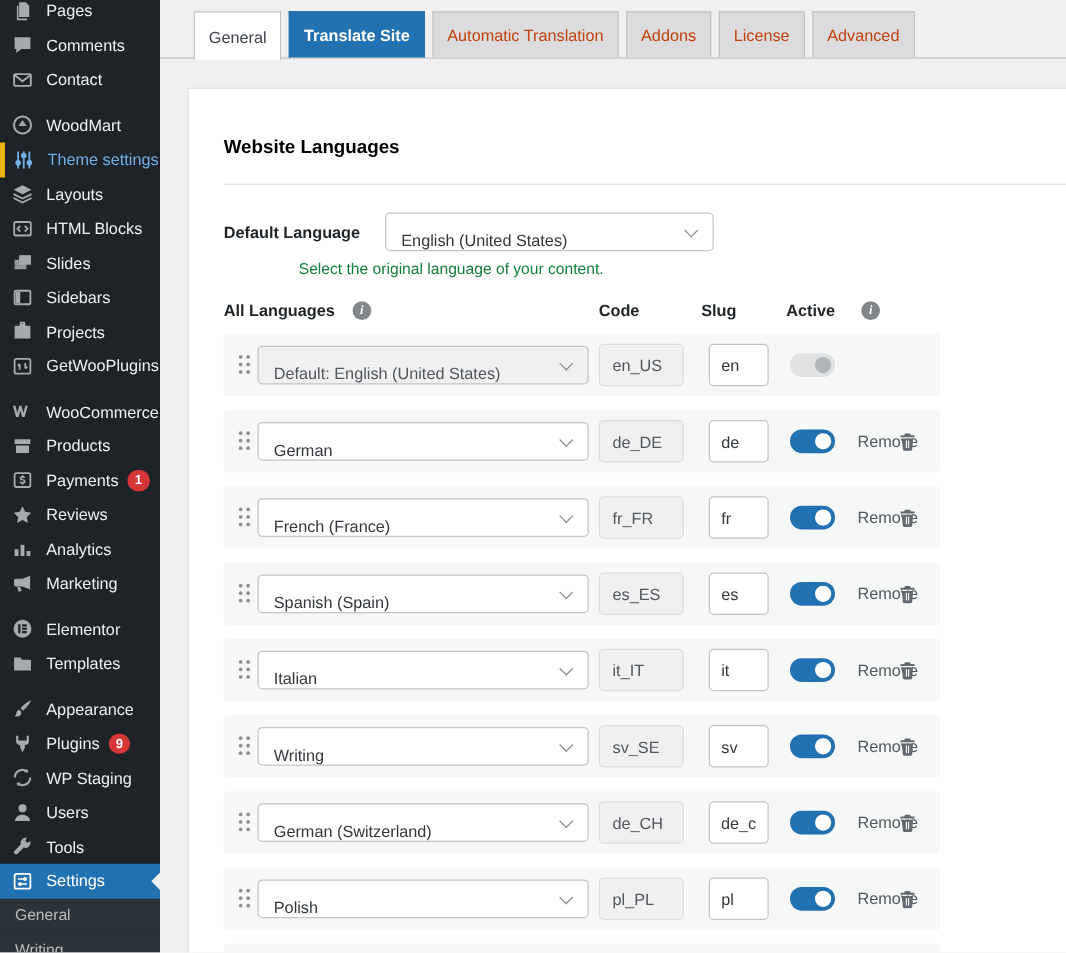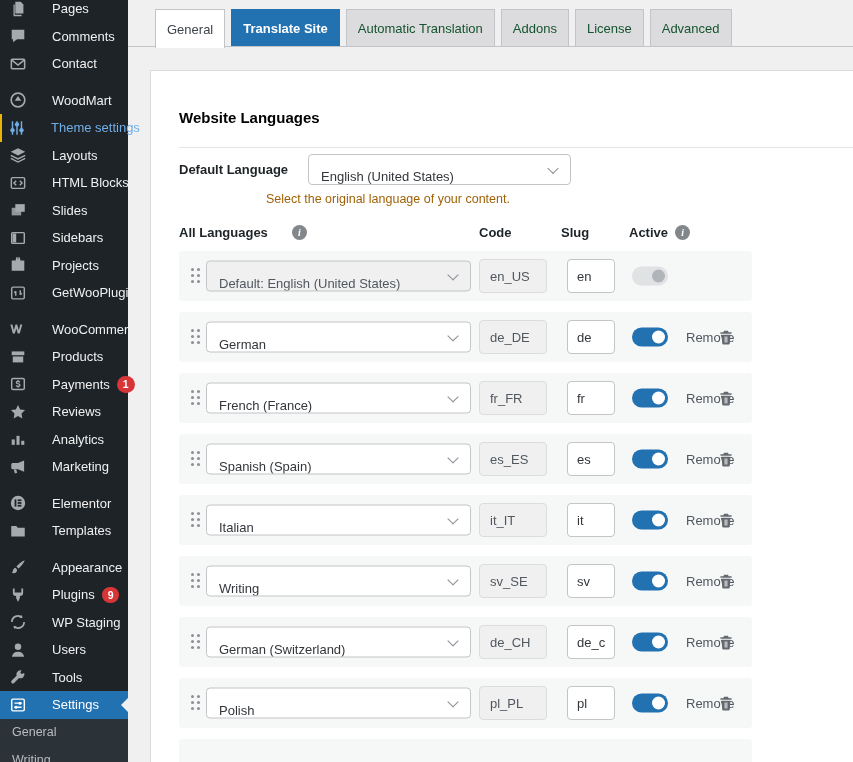--- a/index.html
+++ b/index.html
@@ -4,55 +4,55 @@
 <style>
   html,body{margin:0;padding:0}
   body{font-family:"Liberation Sans",sans-serif;background:#f0f0f1}
   #app{position:relative;width:853px;height:762px;overflow:hidden;background:#f0f0f1}
 
   
   .sidebar{position:absolute;left:0;top:0;bottom:0;width:128px;background:#1d2327;display:flex;flex-direction:column;z-index:5}
   .menu{display:flex;flex-direction:column;margin-top:-5px}
   .m-item{height:27.5px;display:flex;align-items:center;padding:0 6px 0 8px;color:#f0f0f1;font-size:13px;cursor:pointer;flex:none;box-sizing:border-box;white-space:nowrap}
   .m-item .mi{width:20px;height:20px;color:#a7aaad;flex:none;display:flex;align-items:center;justify-content:center}
-  .m-item .ml{margin-left:24px}
+  .m-item .ml{margin-left:9px}
   .m-item.is-gap{height:9px;pointer-events:none}
-  .m-item.is-highlight{color:#72aee6;border-left:2px solid #eab308;padding-left:5px}
+  .m-item.is-highlight{color:#72aee6;border-left:4px solid #eab308;padding-left:5px}
   .m-item.is-highlight .mi{color:#72aee6}
   .m-item.is-active{background:#2271b1;color:#fff;position:relative}
   .m-item.is-active .mi{color:#fff}
   .m-item.is-active::after{content:"";position:absolute;right:0;top:50%;margin-top:-7px;width:0;height:0;border:7px solid transparent;border-left:0;border-right:7px solid #f0f0f1}
   .m-item.is-sub{background:#2c3338;color:#b8bcbf;padding-left:12px;font-size:12.5px}
   .m-item.is-sub .ml{margin-left:0}
   .submenu-fill{flex:1;background:#2c3338}
   .badge{background:#d63638;color:#fff;border-radius:9px;font-size:10.5px;line-height:1;padding:3px 6px;margin-left:7px;font-weight:bold}
   .badge:empty{display:none}
 
   
   .main{position:absolute;left:128px;right:0;top:0;bottom:0;background:#f0f0f1}
   .tabs{padding:10px 0 0 27px;border-bottom:1px solid #c3c4c7;display:flex;align-items:flex-end;gap:6px;height:47px;box-sizing:border-box}
-  .tab{height:37px;display:inline-flex;align-items:center;padding:0 11px;background:#dcdcde;border:1px solid #c3c4c7;border-bottom:none;font-size:13px;color:#14532d;box-sizing:border-box;cursor:pointer;flex:none}
+  .tab{height:37px;display:inline-flex;align-items:center;padding:0 11px;background:#dcdcde;border:1px solid #c3c4c7;border-bottom:none;font-size:13px;color:#c2410c;box-sizing:border-box;cursor:pointer;flex:none}
   .tab.is-active{background:#fff;height:39px;margin-bottom:-2px;position:relative;z-index:2;color:#3c434a}
   .tab.is-primary{background:#2271b1;border-color:#2271b1;color:#ffffff;font-weight:bold}
 
   
   .panel{position:absolute;left:22px;top:70px;right:0;height:740px;background:#fff;border:1px solid #dcdcde;border-right:none;box-sizing:border-box;padding:38px 0 0 28px}
   .p-title{font-size:15px;font-weight:bold;color:#000000;margin:0}
   .p-hr{border:none;border-top:1px solid #e2e4e7;margin:21px 0 0 0}
-  .dl-row{display:flex;align-items:center;margin-top:6px}
+  .dl-row{display:flex;align-items:center;margin-top:22px}
   .dl-label{width:129px;font-weight:bold;font-size:13px;color:#1d2327;flex:none}
   .select{position:relative;width:263px;height:31px;border:1px solid #c3c4c7;border-radius:4px;background:#fff;display:flex;align-items:flex-end;padding:0 30px 0 12px;font-size:13px;color:#32373c;box-sizing:border-box;cursor:pointer}
   .select::after{content:"";position:absolute;right:13px;top:50%;width:7px;height:7px;border-right:1.5px solid #8c8f94;border-bottom:1.5px solid #8c8f94;transform:translateY(-70%) rotate(45deg)}
   .sel-text{overflow:hidden;text-overflow:ellipsis;white-space:nowrap}
-  .dl-help{margin:7px 0 0 87px;font-size:12.5px;color:#a16207}
+  .dl-help{margin:7px 0 0 60px;font-size:12.5px;color:#15803d}
   .lang-header{position:relative;margin-top:19px;height:16px;font-size:13px;font-weight:bold;color:#1d2327}
-  .lh-all{position:absolute;left:0;display:flex;align-items:center;gap:24px}
+  .lh-all{position:absolute;left:0;display:flex;align-items:center;gap:14px}
   .lh-code{position:absolute;left:300px}
   .lh-slug{position:absolute;left:382px}
-  .lh-active{position:absolute;left:450px;display:flex;align-items:center;gap:7px}
+  .lh-active{position:absolute;left:450px;display:flex;align-items:center;gap:21px}
   .info{width:15px;height:15px;border-radius:50%;background:#82878c;color:#fff;font-size:10px;font-weight:bold;display:inline-flex;align-items:center;justify-content:center;font-family:"Liberation Serif",serif;font-style:italic;flex:none}
 
   
   .rows{margin-top:10px;display:flex;flex-direction:column;gap:11px}
   .row{position:relative;width:573px;height:50px;background:#f6f7f7;border-radius:3px;flex:none}
   .row>*{position:absolute;top:50%;transform:translateY(-50%)}
   .handle{left:10px;width:12px;height:16px;cursor:grab}
   .handle::before{content:"";position:absolute;left:2px;top:0;width:3px;height:3px;border-radius:50%;background:#8c8f94;box-shadow:6px 0 0 #8c8f94,0 6px 0 #8c8f94,6px 6px 0 #8c8f94,0 12px 0 #8c8f94,6px 12px 0 #8c8f94}
   .row .row-sel{left:27px;width:265px}
   .is-default .row-sel{background:#f0f0f1;color:#50575e}

